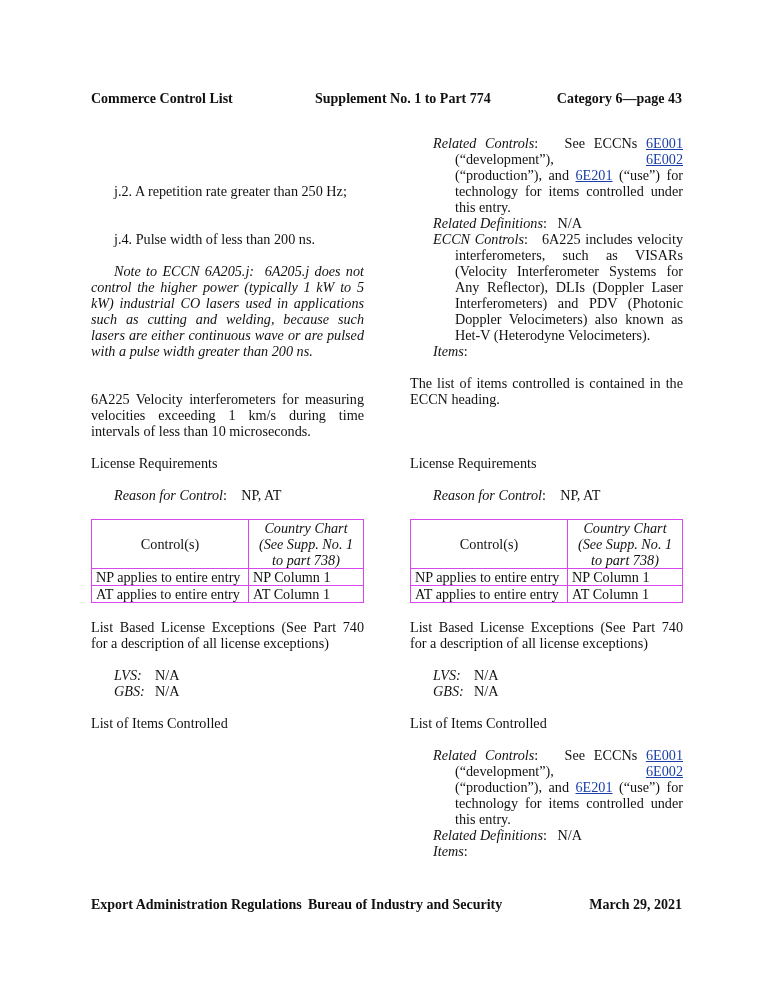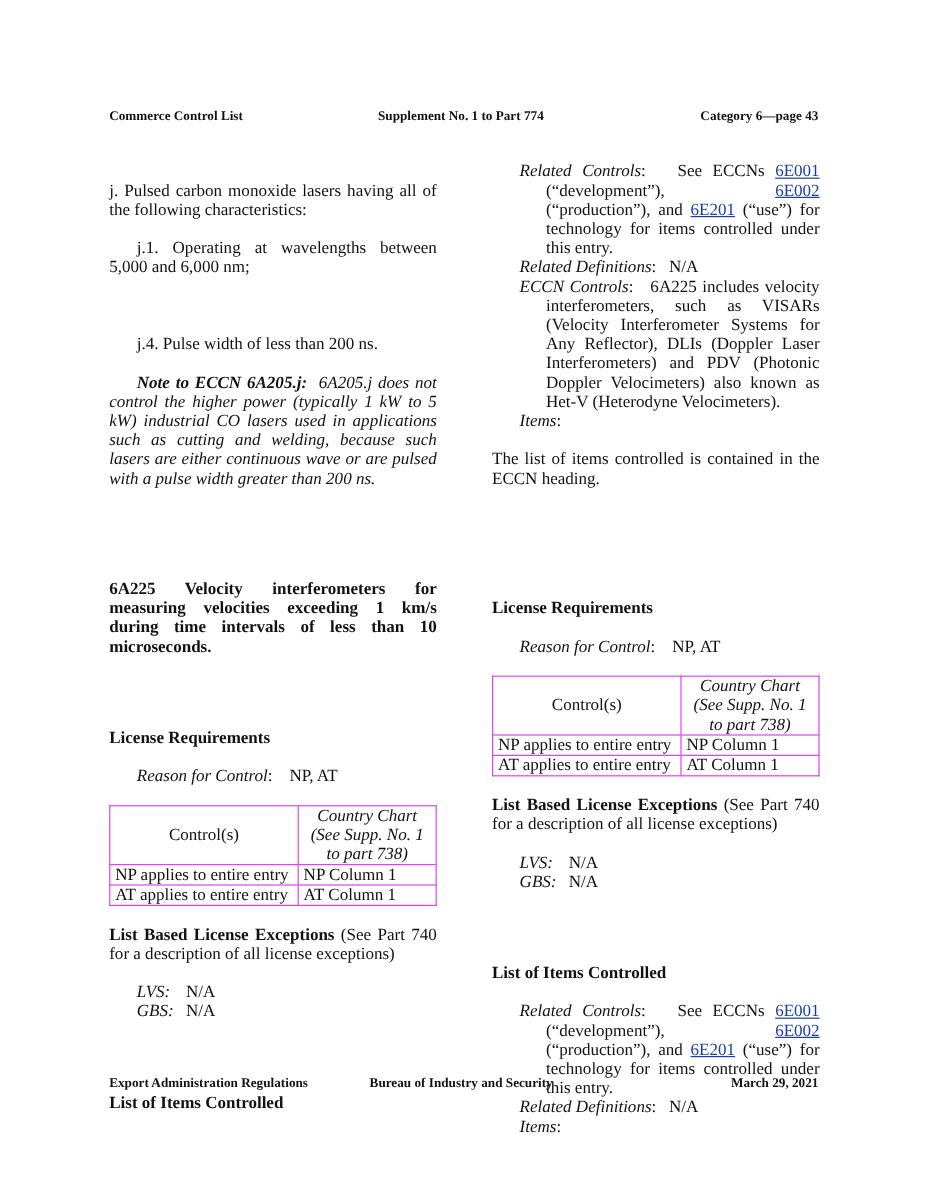--- a/index.html
+++ b/index.html
@@ -3,36 +3,36 @@
 <meta charset="utf-8">
 <style>
   html, body { margin: 0; padding: 0; background: #ffffff; }
   body {
     width: 773px; height: 1000px; position: relative; overflow: hidden;
     font-family: "Liberation Serif", "DejaVu Serif", serif;
     color: #111111;
   }
   .hdr, .ftr {
     position: absolute; left: 91px; width: 591px;
-    font-size: 11px; font-weight: bold;
+    font-size: 14px; font-weight: bold;
     display: flex; justify-content: space-between;
   }
   .hdr { top: 91px; }
   .ftr { top: 897px; }
   .hdr .mid { position: absolute; left: 224px; }
   .ftr .mid { position: absolute; left: 217px; }
   .col {
     position: absolute; top: 135px; width: 273px;
     font-size: 14.2px; line-height: 16px;
   }
   .col.left { left: 91px; }
   .col.right { left: 410px; }
   p { margin: 0; text-align: justify; }
   .ind { text-indent: 23px; }
-  .b { font-weight: bold; margin-top: 44px; }
+  .b { font-weight: normal; }
   .i { font-style: italic; }
   .hang { padding-left: 45px; text-indent: -22px; text-align: justify; }
   .lvs { padding-left: 23px; }
   .lvs .lab { display: inline-block; width: 41px; font-style: italic; }
   a.lnk { color: #1a3ea8; text-decoration: underline; }
   table.ctl {
     border-collapse: collapse; width: 273px; font-size: 14.2px; line-height: 16px;
   }
   table.ctl td { border: 1px solid #d946ef; padding: 0 4px; vertical-align: middle; }
   table.ctl td.h1 { text-align: center; width: 148px; }
@@ -43,24 +43,23 @@
 <body>
 
 <div class="hdr">
   <span>Commerce Control List</span>
   <span class="mid">Supplement No. 1 to Part 774</span>
   <span>Category 6—page  43</span>
 </div>
 
 <div class="col left">
   <div style="height:16px"></div>
-  <p>j. Pulsed carbon monoxide lasers having all of the following characteristics:</p>
   <div style="height:16px"></div>
-  <p class="ind">j.1.   Operating at wavelengths between 5,000 and 6,000 nm;</p>
   <div style="height:16px"></div>
+  <p class="ind">j.2.   A repetition rate greater than 250 Hz;</p>
   <div style="height:16px"></div>
   <div style="height:16px"></div>
   <p class="ind">j.4.   Pulse width of less than 200 ns.</p>
   <div style="height:16px"></div>
   <p class="ind i"><span class="b">Note to ECCN 6A205.j:</span>&nbsp; <span>6A205.j does not control the higher power (typically 1 kW to 5 kW) industrial CO lasers used in applications such as cutting and welding, because such lasers are either continuous wave or are pulsed with a pulse width greater than 200 ns.</span></p>
   <div style="height:32px"></div>
   <p class="b">6A225 Velocity interferometers for measuring velocities exceeding 1 km/s during time intervals of less than 10 microseconds.</p>
   <div style="height:16px"></div>
   <p class="b">License Requirements</p>
   <div style="height:16px"></div>

